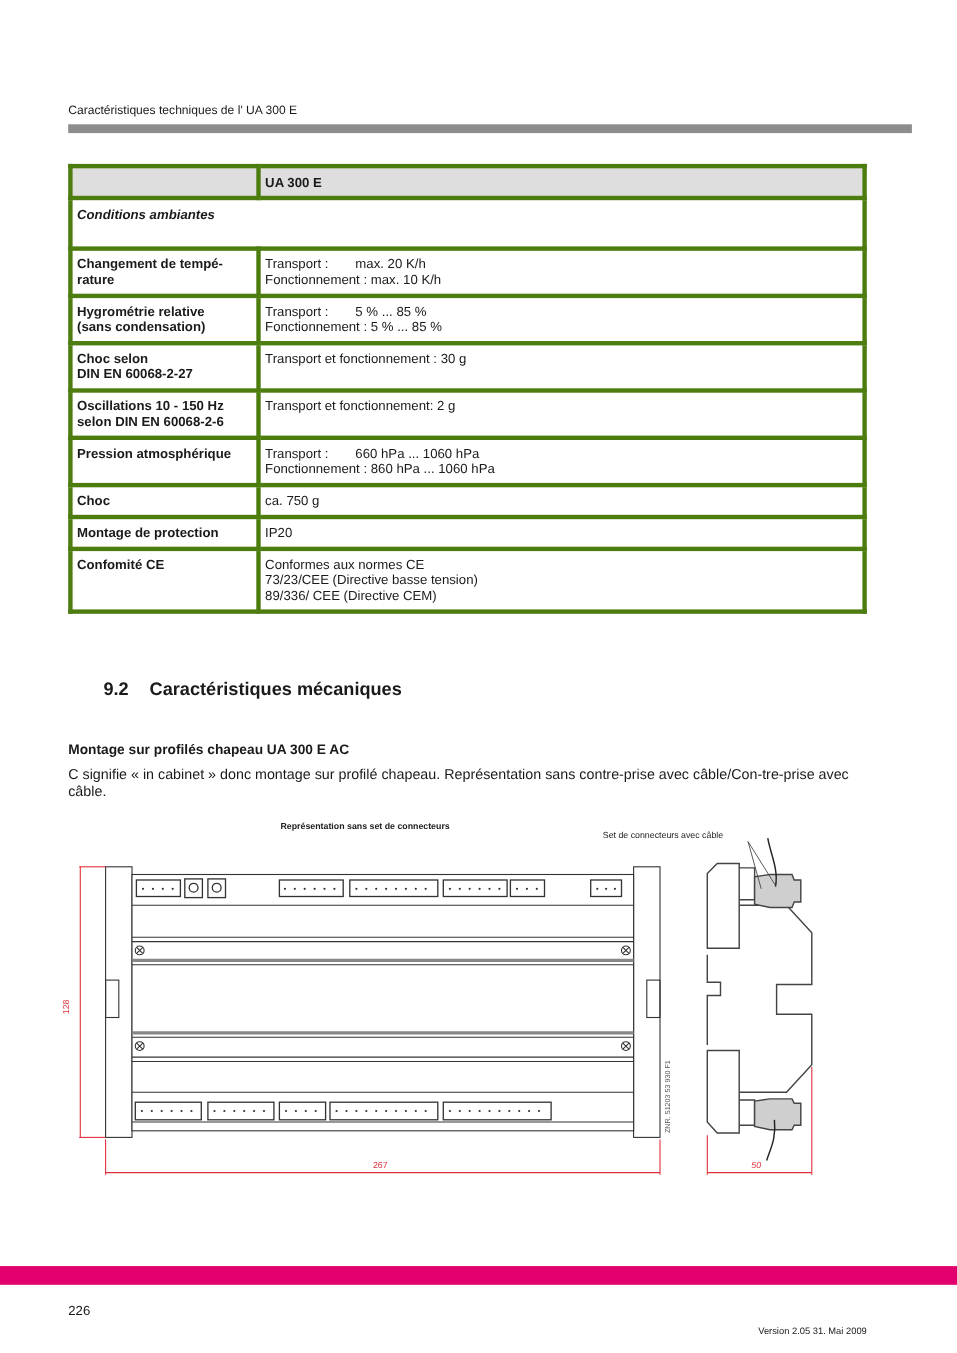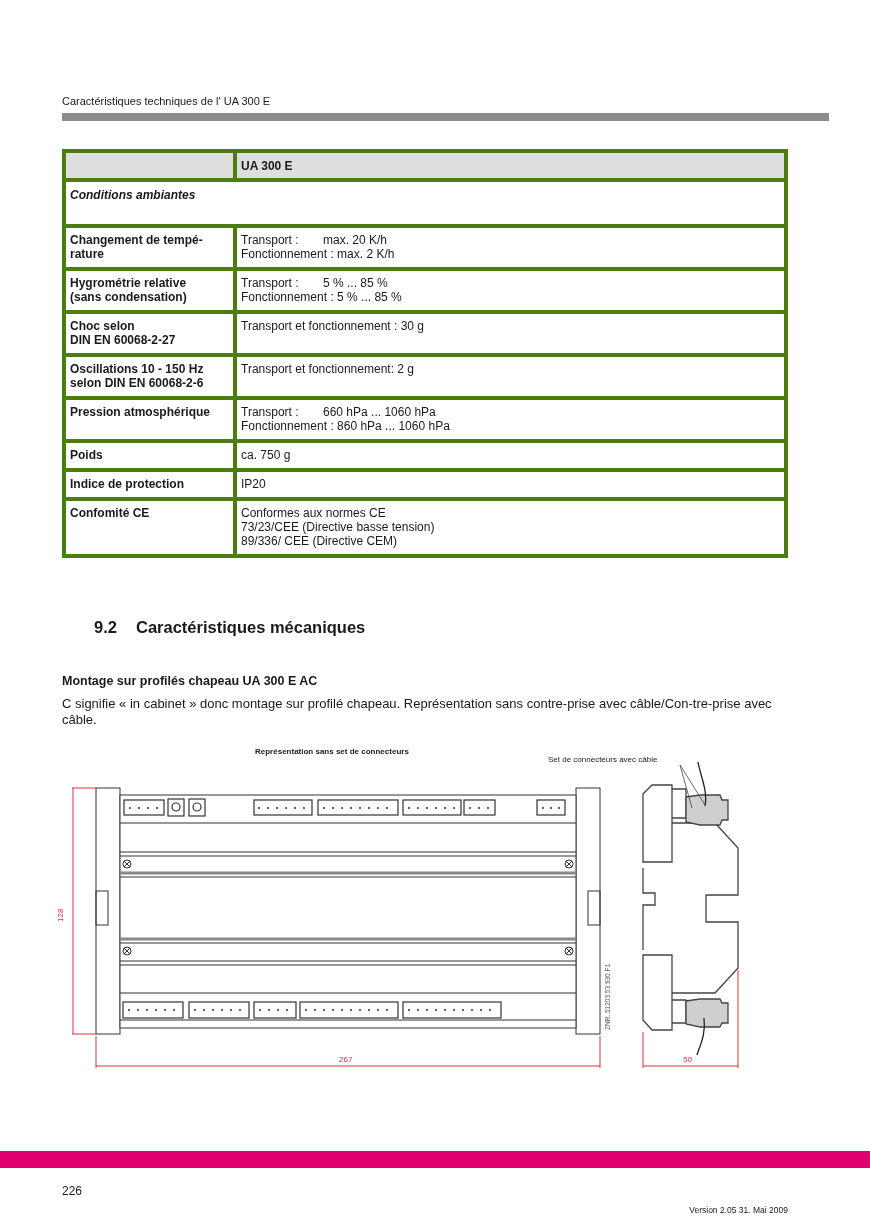--- a/index.html
+++ b/index.html
@@ -47,21 +47,21 @@
   </tr>
 
 
   <tr>
     <td class="label">
       <span class="kv">Changement de tempé-</span>
       <span class="kv">rature</span>
     </td>
     <td>
       <span class="kv"><span class="k">Transport :</span><span>max. 20 K/h</span></span>
-      <span class="kv"><span class="k long">Fonctionnement :</span> <span>max. 2 K/h</span></span>
+      <span class="kv"><span class="k long">Fonctionnement :</span> <span>max. 10 K/h</span></span>
     </td>
   </tr>
 
   <tr>
     <td class="label">
       <span class="kv">Hygrométrie relative</span>
       <span class="kv">(sans condensation)</span>
     </td>
     <td>
       <span class="kv"><span class="k">Transport :</span><span>5 % ... 85 %</span></span>
@@ -87,26 +87,26 @@
 
   <tr>
     <td class="label">Pression atmosphérique</td>
     <td>
       <span class="kv"><span class="k">Transport :</span><span>660 hPa ... 1060 hPa</span></span>
       <span class="kv"><span class="k long">Fonctionnement :</span> <span>860 hPa ... 1060 hPa</span></span>
     </td>
   </tr>
 
   <tr>
-    <td class="label">Poids</td>
+    <td class="label">Choc</td>
     <td>ca. 750 g</td>
   </tr>
 
   <tr>
-    <td class="label">Indice de protection</td>
+    <td class="label">Montage de protection</td>
     <td>IP20</td>
   </tr>
 
   <tr>
     <td class="label">Confomité CE</td>
     <td>
       <span class="kv">Conformes aux normes CE</span>
       <span class="kv">73/23/CEE (Directive basse tension)</span>
       <span class="kv">89/336/ CEE (Directive CEM)</span>
     </td>

